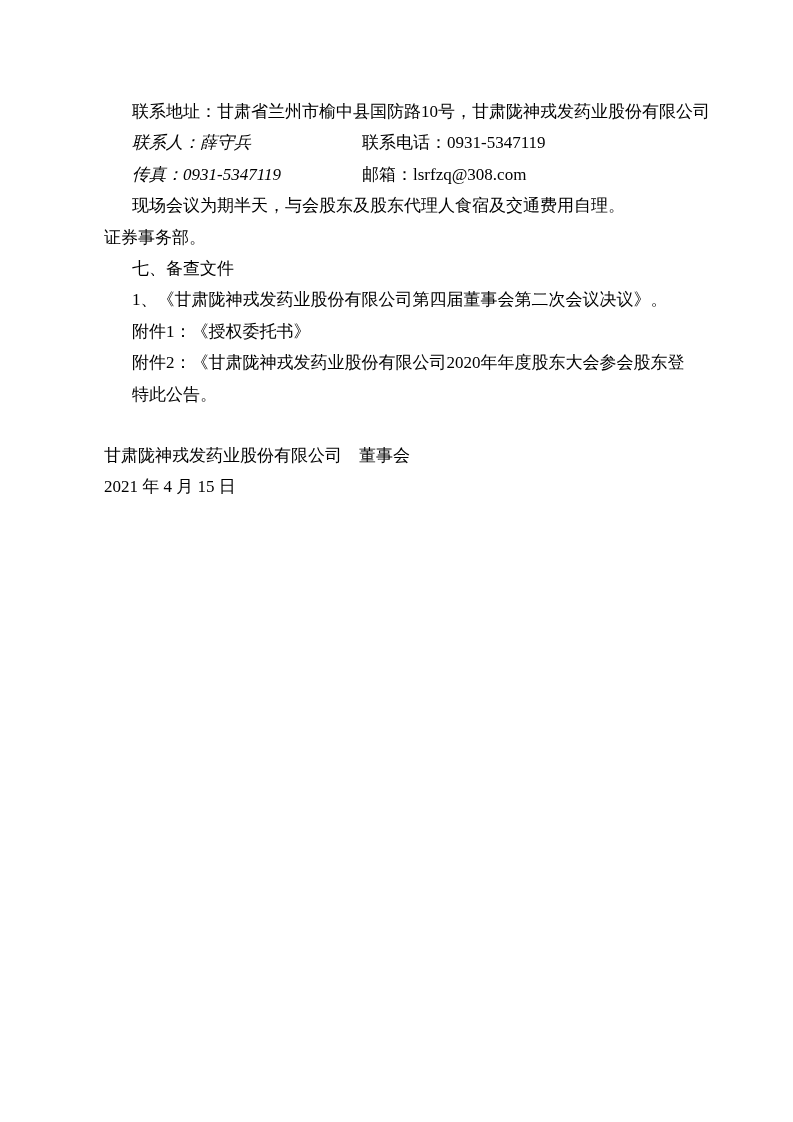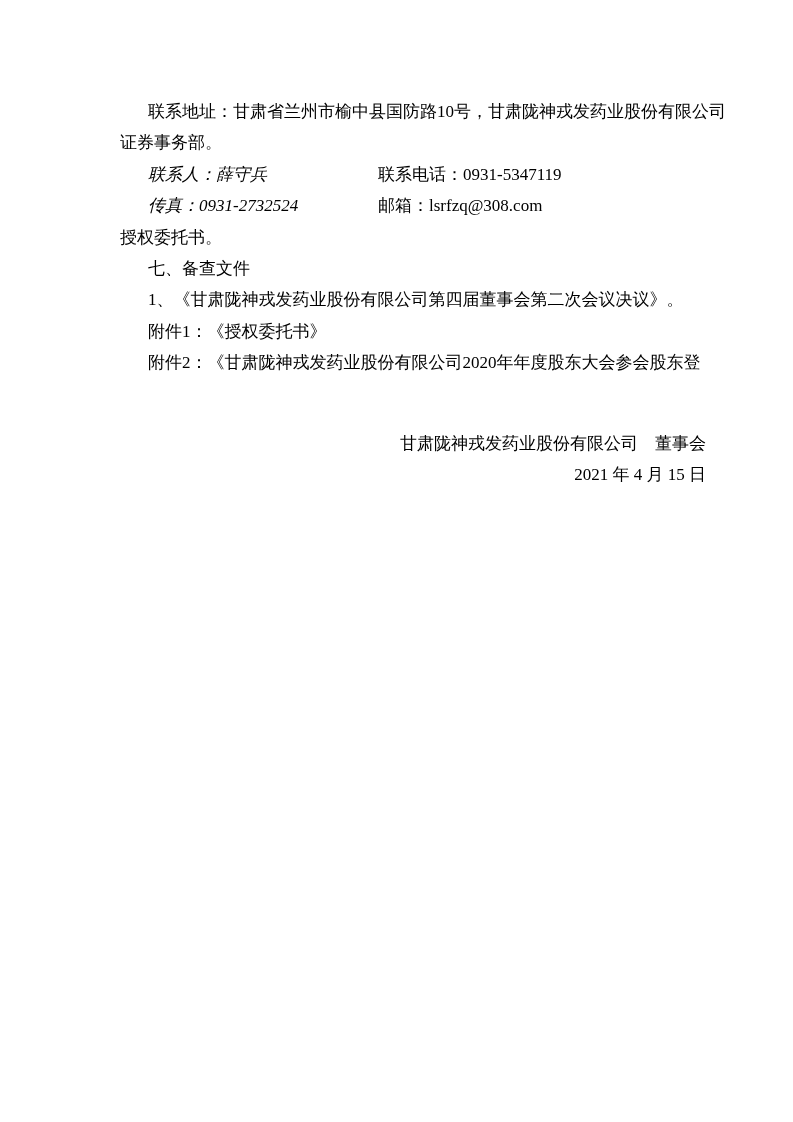--- a/index.html
+++ b/index.html
@@ -13,21 +13,21 @@
     height: 1122px;
     background: #ffffff;
     color: #000000;
     font-family: "Liberation Serif", "DejaVu Serif", serif;
     font-size: 17px;
     line-height: 31.4px;
     overflow: hidden;
   }
   .content {
     position: absolute;
-    left: 120px;
+    left: 104px;
     top: 96px;
     width: 586px;
   }
   .line {
     white-space: nowrap;
     height: 31.4px;
   }
   .indent {
     text-indent: 28px;
   }
@@ -42,54 +42,55 @@
     width: 258px;
     padding-left: 28px;
     box-sizing: border-box;
     white-space: nowrap;
     font-style: italic;
   }
   .row .col-right {
     white-space: nowrap;
   }
   .sig-block {
-    margin-top: 49px;
-    text-align: right;
+    margin-top: 30px;
+    text-align: left;
   }
   .sig-line {
     white-space: nowrap;
     height: 31.4px;
   }
 </style>
 </head>
 <body>
 
 <div class="page">
   <div class="content">
 
     <div class="line indent">联系地址：甘肃省兰州市榆中县国防路10号，甘肃陇神戎发药业股份有限公司</div>
-    <div class="line">证券事务部。</div>
 
     <div class="row">
       <span class="col-left">联系人：薛守兵</span>
       <span class="col-right">联系电话：0931-5347119</span>
     </div>
 
     <div class="row">
-      <span class="col-left">传真：0931-2732524</span>
+      <span class="col-left">传真：0931-5347119</span>
       <span class="col-right">邮箱：lsrfzq@308.com</span>
     </div>
 
-    <div class="line">授权委托书。</div>
+    <div class="line indent">现场会议为期半天，与会股东及股东代理人食宿及交通费用自理。</div>
+    <div class="line">证券事务部。</div>
 
     <div class="line indent heading">七、备查文件</div>
     <div class="line indent">1、《甘肃陇神戎发药业股份有限公司第四届董事会第二次会议决议》。</div>
     <div class="line indent">附件1：《授权委托书》</div>
     <div class="line indent">附件2：《甘肃陇神戎发药业股份有限公司2020年年度股东大会参会股东登</div>
 
+    <div class="line indent">特此公告。</div>
 
     <div class="sig-block">
       <div class="sig-line">甘肃陇神戎发药业股份有限公司　董事会</div>
       <div class="sig-line">2021 年 4 月 15 日</div>
     </div>
 
   </div>
 </div>
 
 </body></html>

